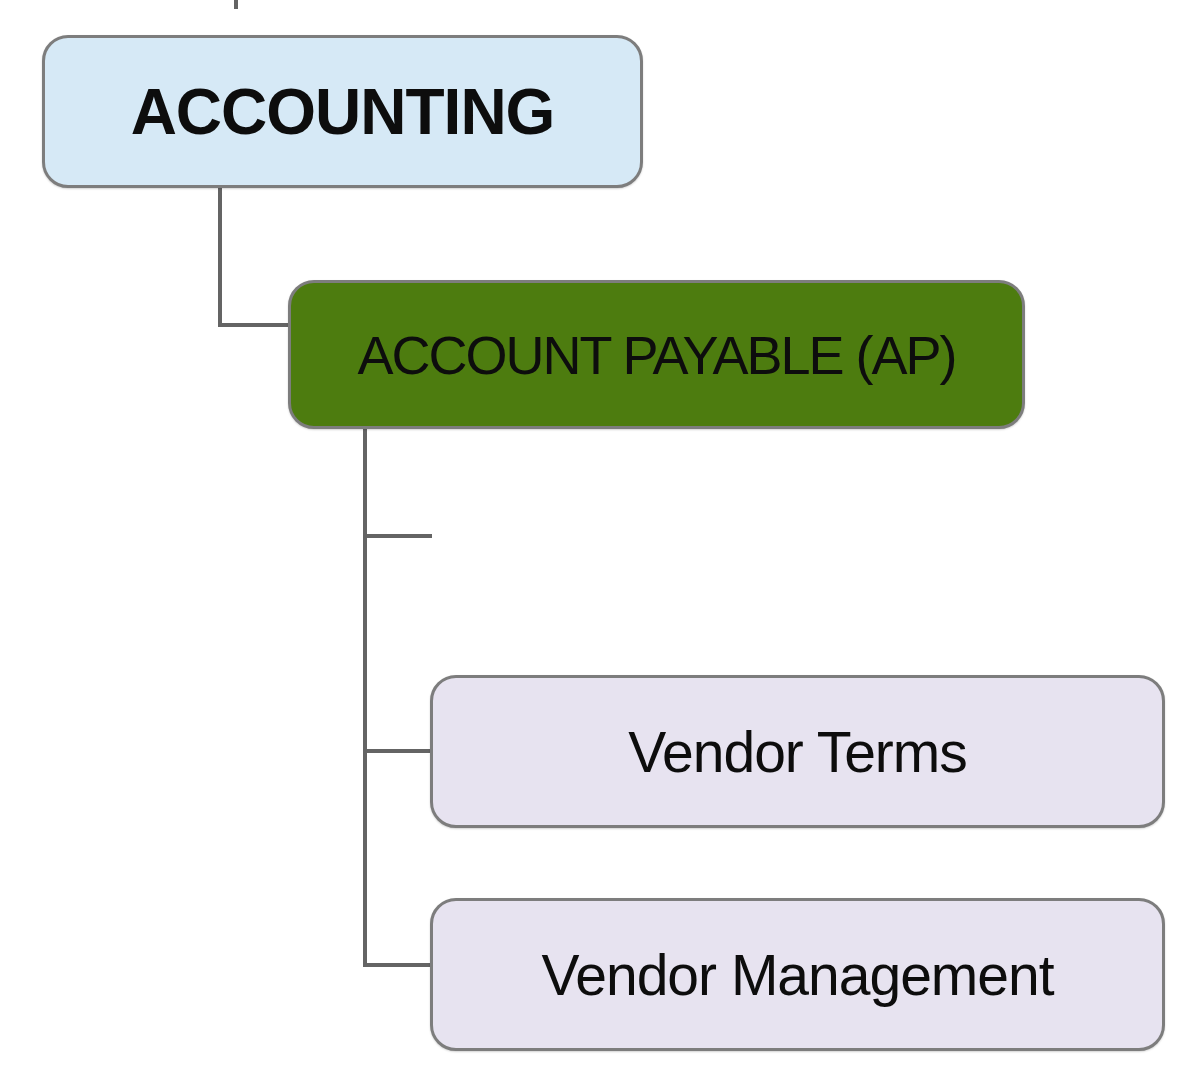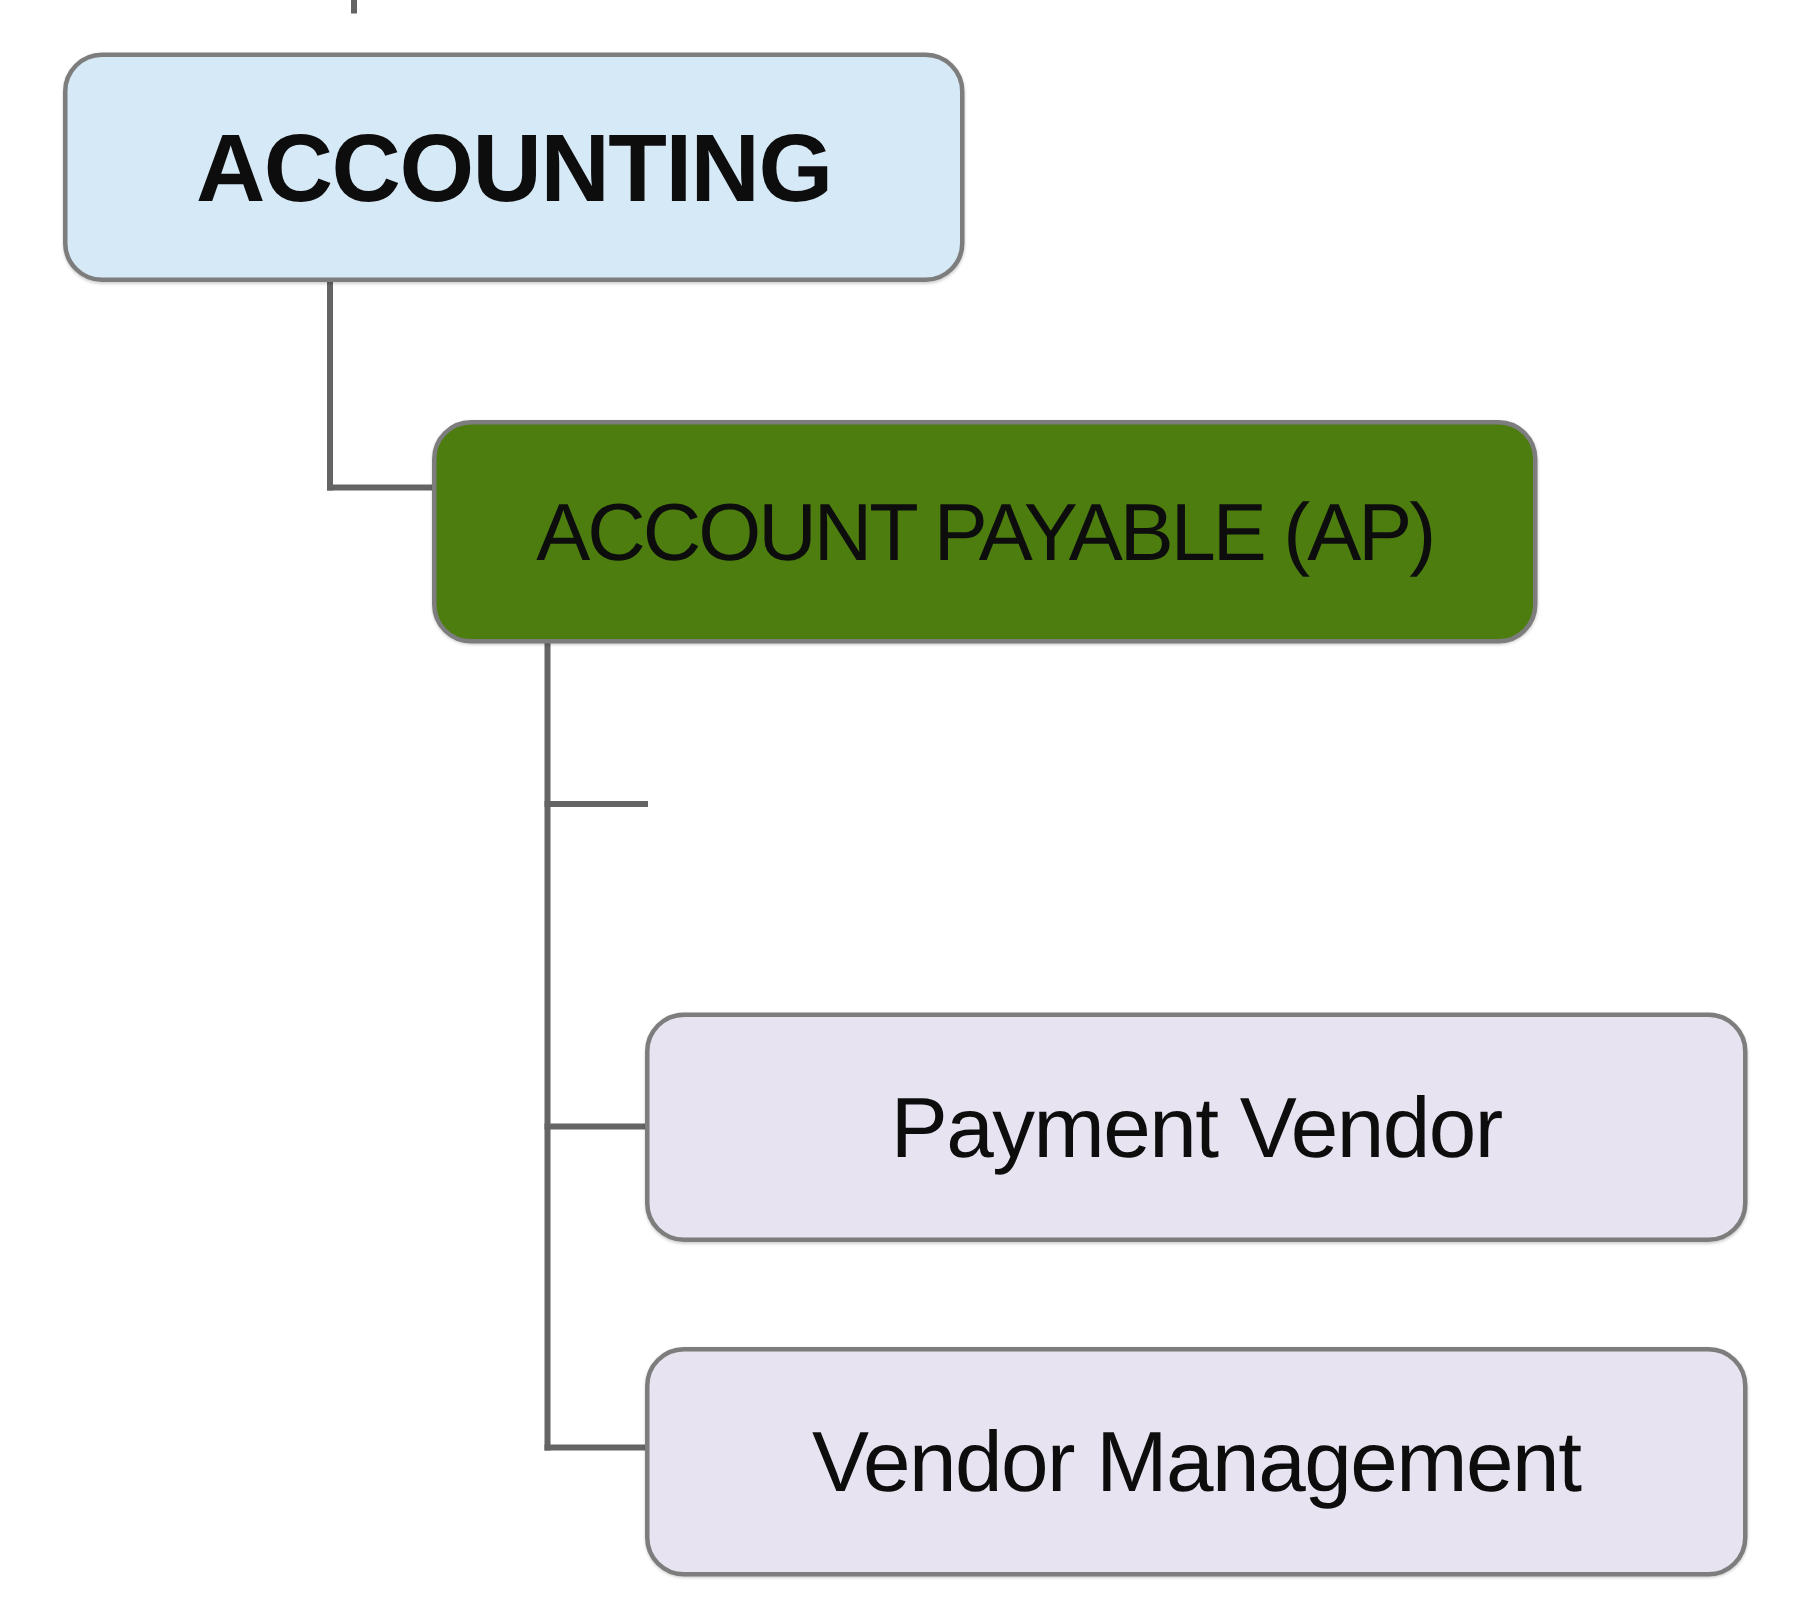--- a/index.html
+++ b/index.html
@@ -81,20 +81,20 @@
   <div class="node node-root">
     <span>ACCOUNTING</span>
   </div>
 
   <div class="node node-ap">
     <span>ACCOUNT PAYABLE (AP)</span>
   </div>
 
 
   <div class="node node-leaf node-leaf-1">
-    <span>Payment Vendor</span>
+    <span>Vendor Terms</span>
   </div>
 
   <div class="node node-leaf node-leaf-2">
     <span>Vendor Management</span>
   </div>
 
 </div>
 
 </body></html>

